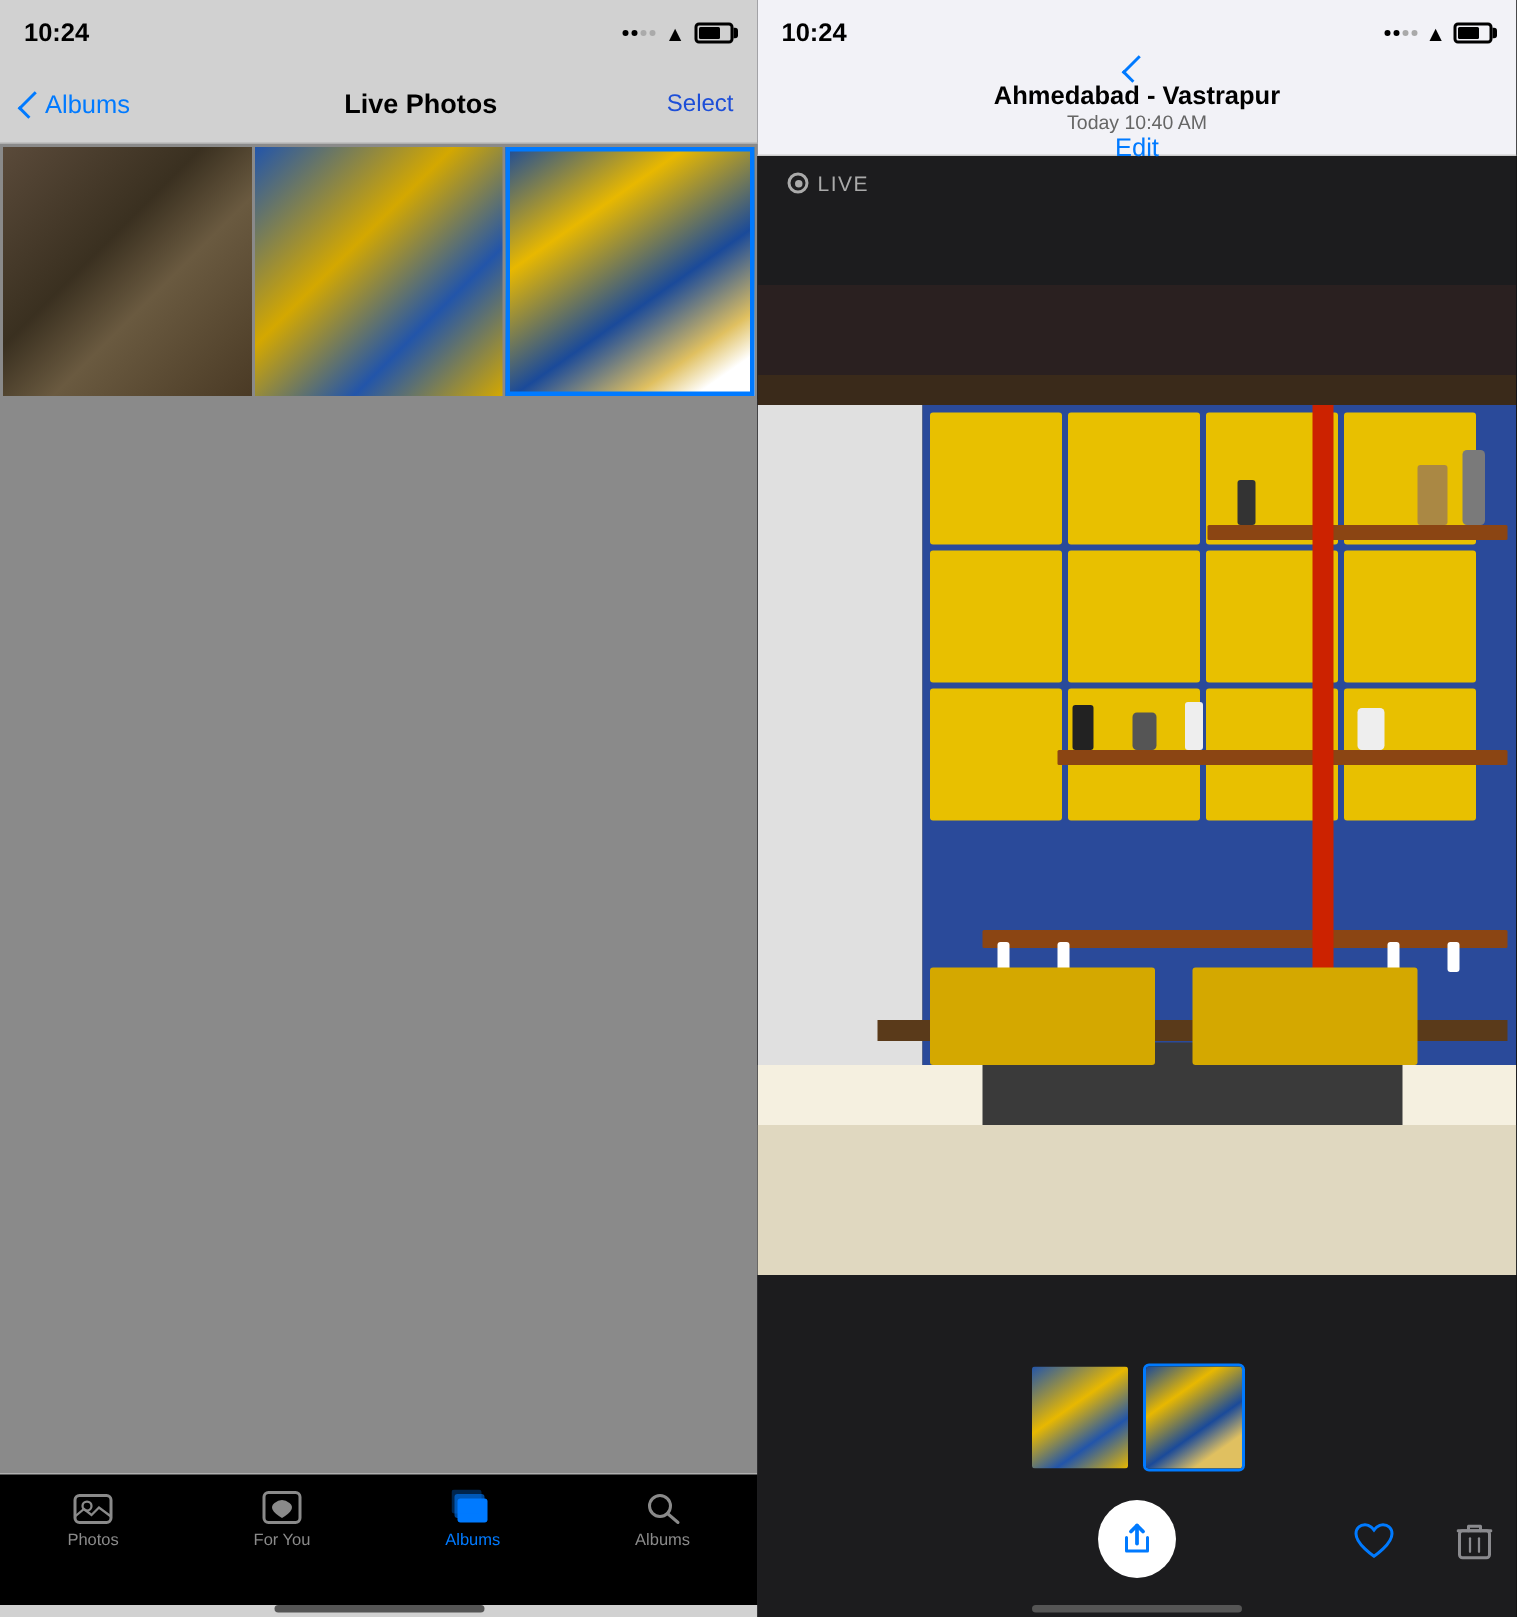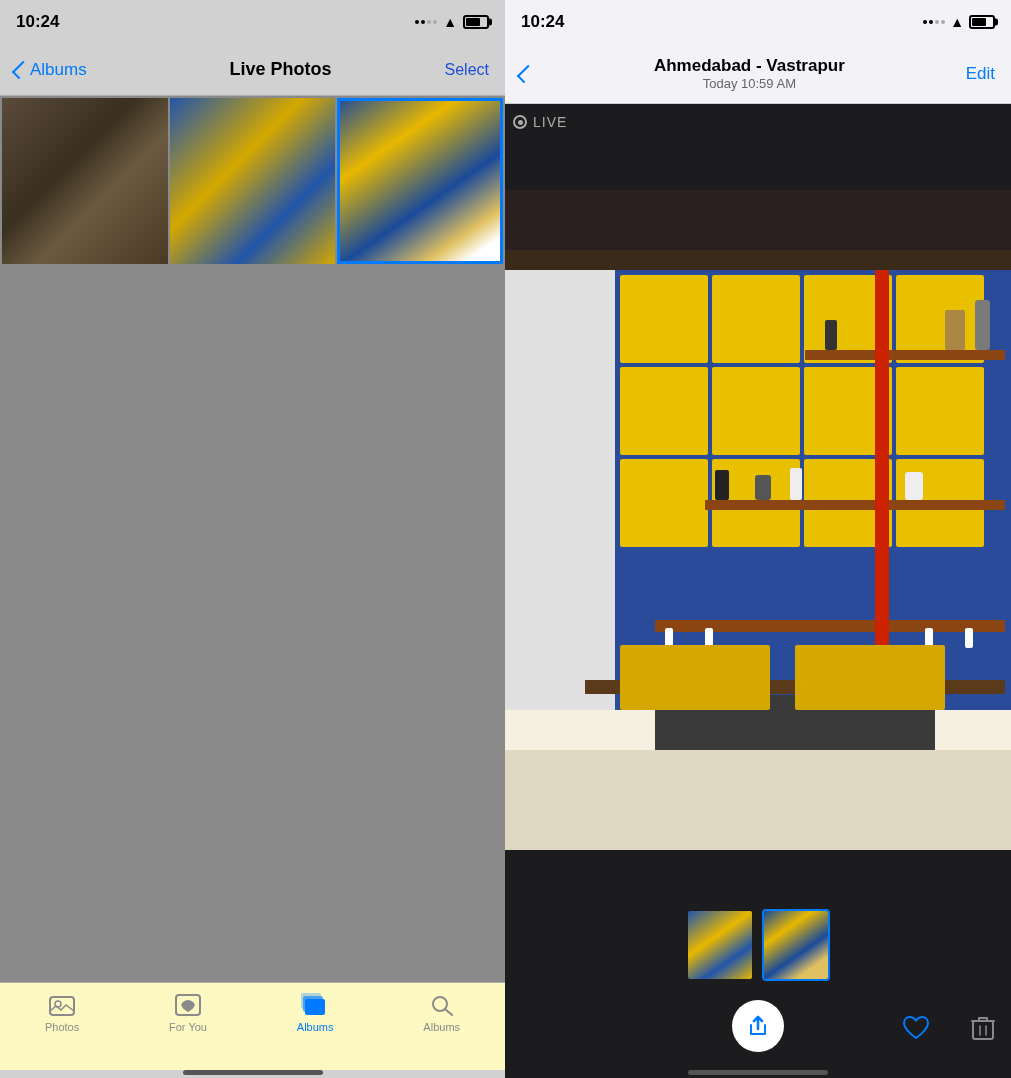--- a/index.html
+++ b/index.html
@@ -118,21 +118,21 @@
 
     
     .gray-fill {
       flex: 1;
       background: #8a8a8a;
     }
 
     
     .tab-bar-left {
       height: 88px;
-      background: #fef9c3;
+      background: #000000;
       display: flex;
       align-items: flex-start;
       justify-content: space-around;
       padding-top: 10px;
       border-top: 1px solid #b0b0b0;
     }
     .tab-item {
       display: flex;
       flex-direction: column;
       align-items: center;
@@ -204,20 +204,21 @@
       justify-content: center;
       position: relative;
       border-bottom: 1px solid #ccc;
     }
     .nav-bar-right-row {
       display: flex;
       align-items: center;
       justify-content: space-between;
       width: 100%;
       padding: 0 16px;
+      flex-direction: column;
     }
     .nav-back-right {
       display: flex;
       align-items: center;
       color: #007aff;
       font-size: 17px;
     }
     .nav-title-right-main {
       font-size: 17px;
       font-weight: 600;
@@ -238,21 +239,21 @@
       flex-direction: column;
       align-items: center;
     }
 
     
     .live-badge-bar {
       height: 36px;
       background: #1c1c1e;
       display: flex;
       align-items: center;
-      padding: 0 8px;
+      padding: 0 20px;
       gap: 6px;
     }
     .live-circle {
       width: 14px;
       height: 14px;
       border-radius: 50%;
       border: 2px solid #aaa;
       display: flex;
       align-items: center;
       justify-content: center;
@@ -484,21 +485,21 @@
     </div>
   </div>
 
   <div class="nav-bar-right">
     <div class="nav-bar-right-row">
       <div class="nav-back-right">
         <div class="chevron-left" style="border-color:#007aff;"></div>
       </div>
       <div class="nav-title-right-center">
         <span class="nav-title-right-main">Ahmedabad - Vastrapur</span>
-        <span class="nav-title-right-sub">Today  10:59 AM</span>
+        <span class="nav-title-right-sub">Today  10:40 AM</span>
       </div>
       <span class="nav-edit">Edit</span>
     </div>
   </div>
 
   <div class="live-badge-bar">
     <div class="live-circle">
       <div class="live-dot"></div>
     </div>
     <span class="live-text">LIVE</span>

